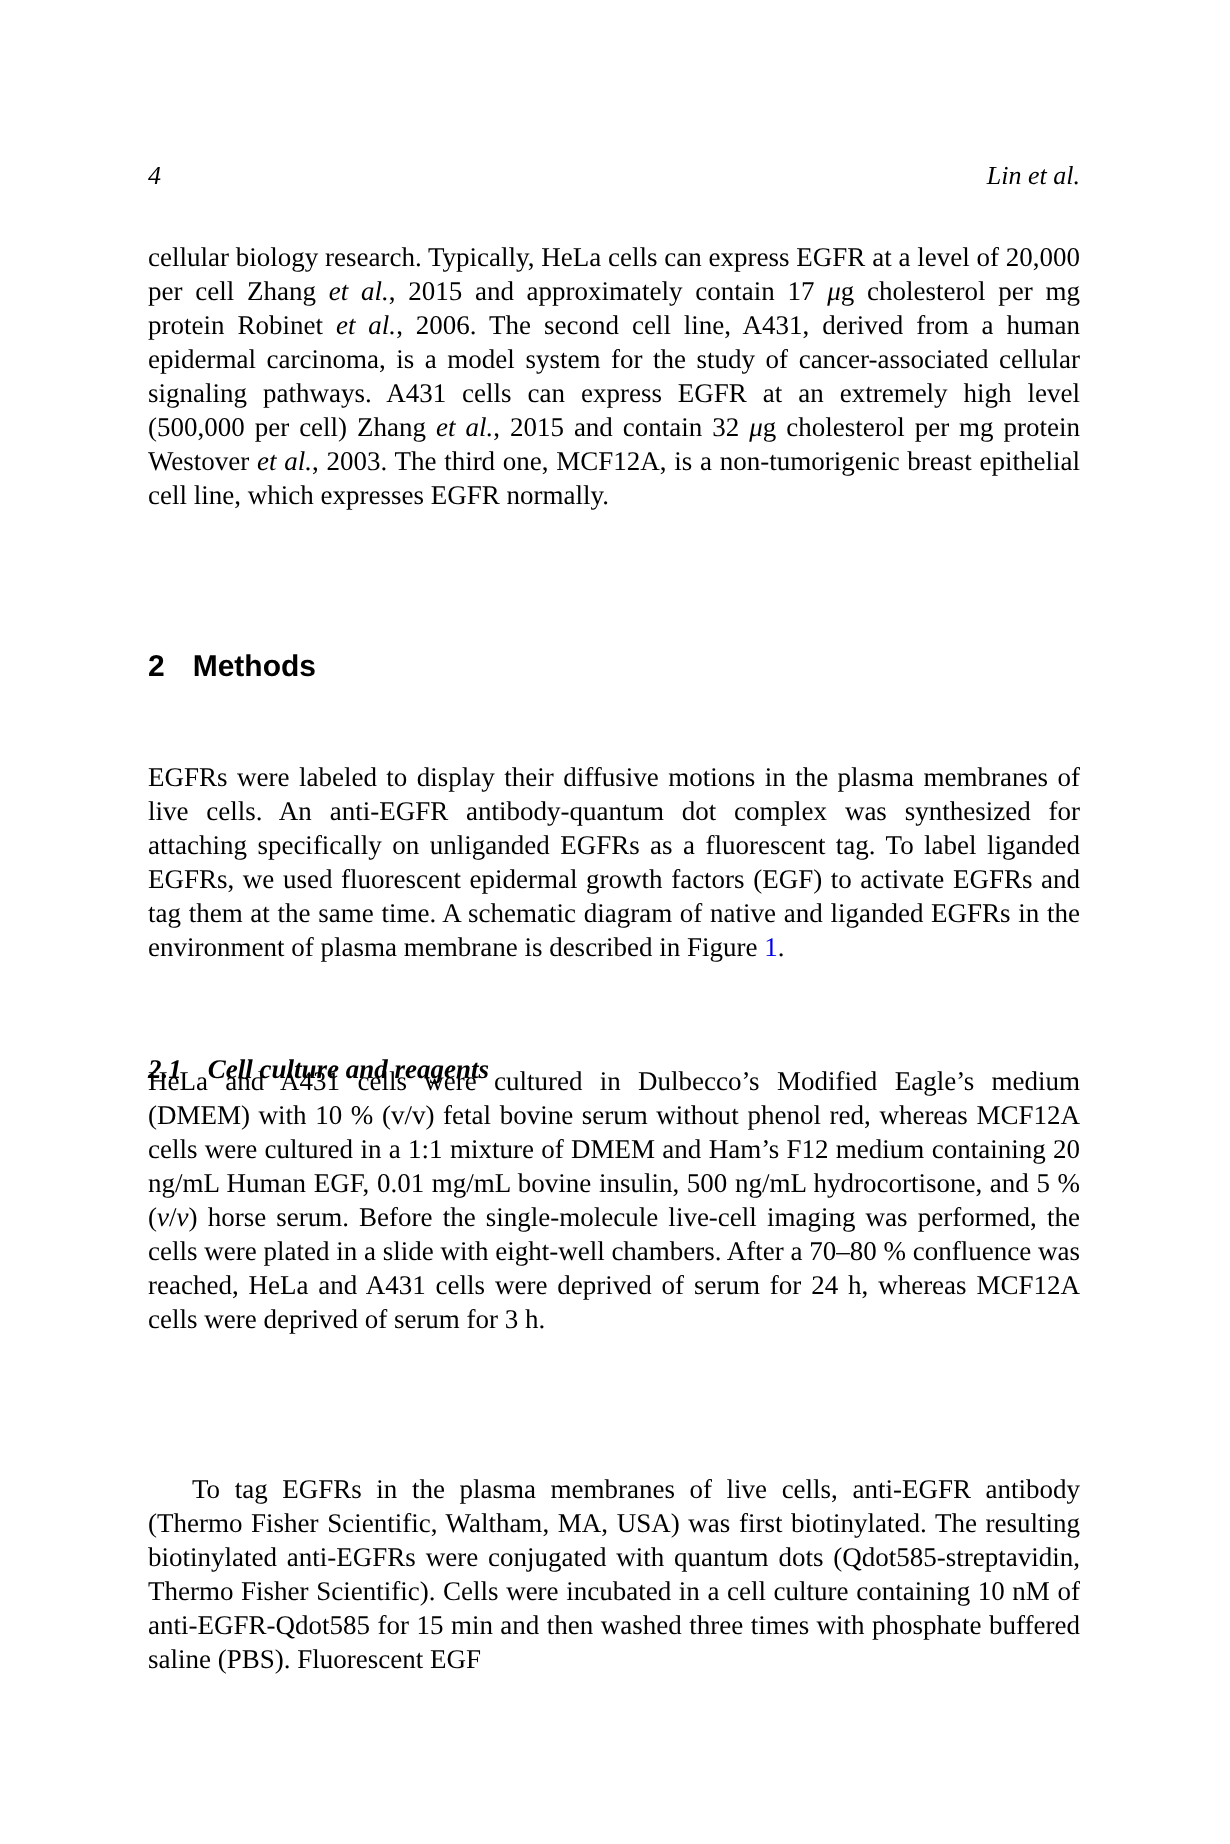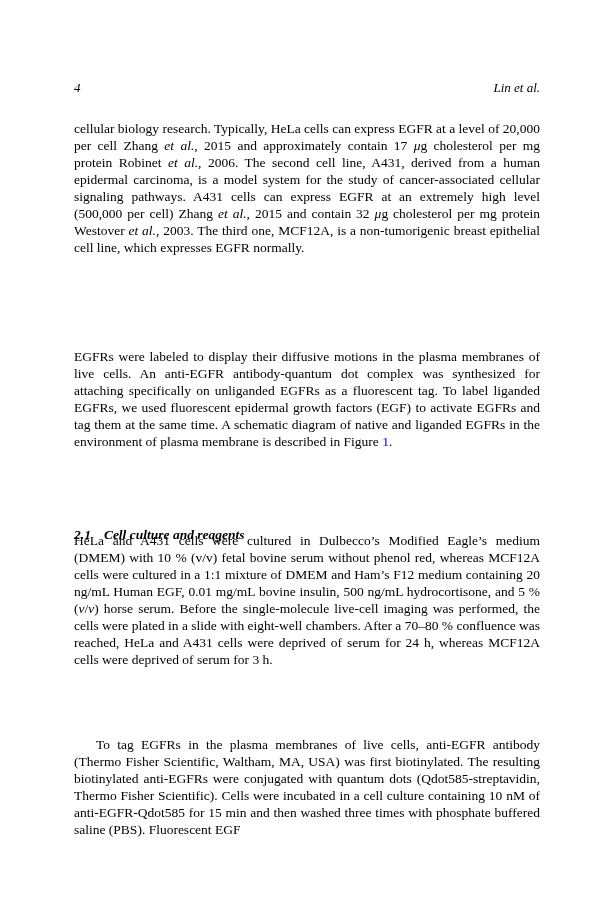--- a/index.html
+++ b/index.html
@@ -26,21 +26,21 @@
   }
   .para {
     position: absolute;
     left: 74px;
     width: 466px;
     text-align: justify;
     font-size: 13.5px;
     line-height: 17px;
   }
   .p1 { top: 120px; }
-  .p2 { top: 348px; }
+  .p2 { top: 380px; }
   .p3 { top: 532px; }
   .p4 { top: 724px; text-indent: 22px; margin-top: 12px; }
   .section-heading {
     position: absolute;
     left: 74px;
     width: 466px;
     top: 324px;
     font-family: "Liberation Sans", sans-serif;
     font-weight: bold;
     font-size: 15px;
@@ -66,20 +66,23 @@
 
 <div class="page">
 
   <div class="running-header">
     <span>4</span>
     <span>Lin et al.</span>
   </div>
 
   <p class="para p1"><span>cellular biology research.  Typically, HeLa cells can express EGFR at a level of 20,000 per cell Zhang </span><span class="seg-i">et al.</span><span>, 2015 and approximately contain 17 </span><span class="seg-i">μ</span><span>g cholesterol per mg protein Robinet </span><span class="seg-i">et al.</span><span>, 2006.  The second cell line, A431, derived from a human epidermal carcinoma, is a model system for the study of cancer-associated cellular signaling pathways.  A431 cells can express EGFR at an extremely high level (500,000 per cell) Zhang </span><span class="seg-i">et al.</span><span>, 2015 and contain 32 </span><span class="seg-i">μ</span><span>g cholesterol per mg protein Westover </span><span class="seg-i">et al.</span><span>, 2003. The third one, MCF12A, is a non-tumorigenic breast epithelial cell line, which expresses EGFR normally.</span></p>
 
+  <h2 class="section-heading">
+    <span class="num">2</span><span>Methods</span>
+  </h2>
 
   <p class="para p2"><span>EGFRs were labeled to display their diffusive motions in the plasma membranes of live cells.  An anti-EGFR antibody-quantum dot complex was synthesized for attaching specifically on unliganded EGFRs as a fluorescent tag. To label liganded EGFRs, we used fluorescent epidermal growth factors (EGF) to activate EGFRs and tag them at the same time. A schematic diagram of native and liganded EGFRs in the environment of plasma membrane is described in Figure </span><span class="seg-link" style="color: rgb(0, 0, 238);">1</span><span>.</span></p>
 
   <h3 class="subsection-heading">
     <span class="num">2.1</span><span>Cell culture and reagents</span>
   </h3>
 
   <p class="para p3"><span>HeLa and A431 cells were cultured in Dulbecco’s Modified Eagle’s medium (DMEM) with 10 % (v/v) fetal bovine serum without phenol red, whereas MCF12A cells were cultured in a 1:1 mixture of DMEM and Ham’s F12 medium containing 20 ng/mL Human EGF, 0.01 mg/mL bovine insulin, 500 ng/mL hydrocortisone, and 5 %(</span><span class="seg-i">v</span><span>/</span><span class="seg-i">v</span><span>) horse serum. Before the single-molecule live-cell imaging was performed, the cells were plated in a slide with eight-well chambers.  After a 70–80 % confluence was reached, HeLa and A431 cells were deprived of serum for 24 h, whereas MCF12A cells were deprived of serum for 3 h.</span></p>
 
   <p class="para p4"><span>To tag EGFRs in the plasma membranes of live cells, anti-EGFR antibody (Thermo Fisher Scientific, Waltham, MA, USA) was first biotinylated. The resulting biotinylated anti-EGFRs were conjugated with quantum dots (Qdot585-streptavidin, Thermo Fisher Scientific). Cells were incubated in a cell culture containing 10 nM of anti-EGFR-Qdot585 for 15 min and then washed three times with phosphate buffered saline (PBS). Fluorescent EGF</span></p>

